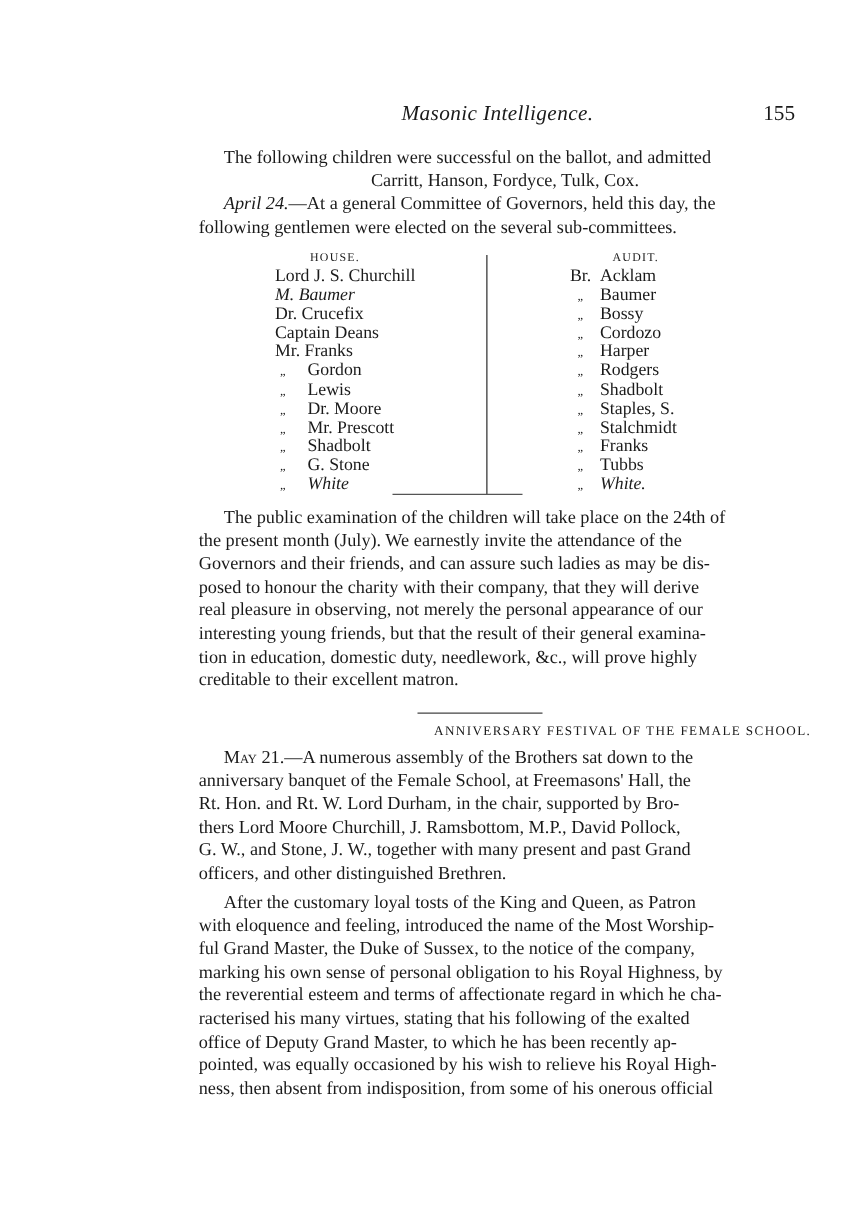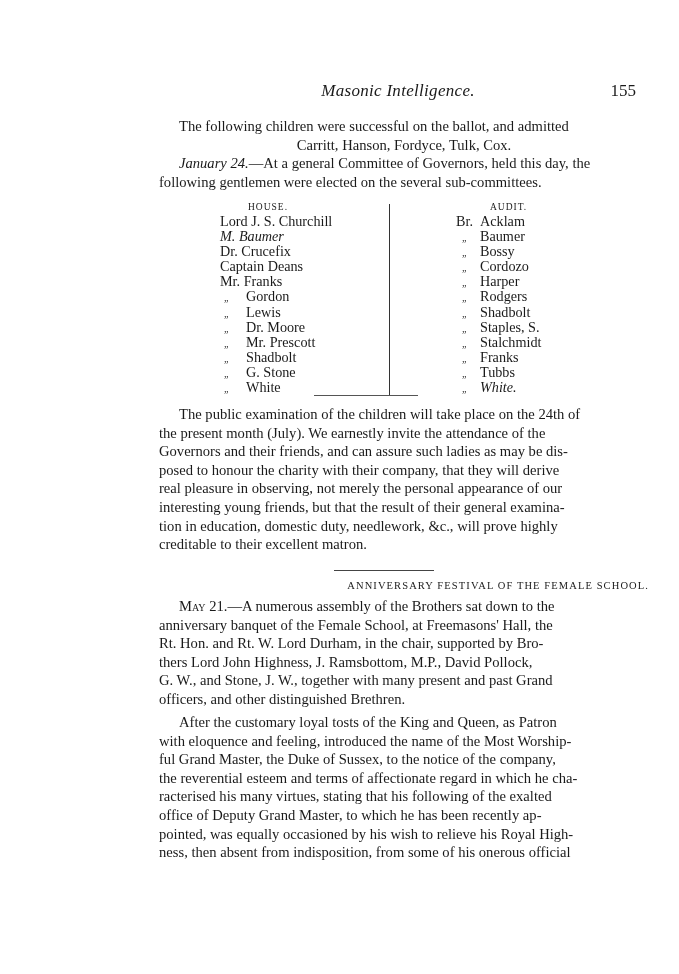--- a/index.html
+++ b/index.html
@@ -64,40 +64,40 @@
 <div class="page">
 
   <div class="running-head">
     <div class="running-title">Masonic Intelligence.</div>
     <div class="folio">155</div>
   </div>
 
   <div class="text para" style="top:117px;">
     <p class="indent">The following children were successful on the ballot, and admitted</p>
     <p class="center">Carritt, Hanson, Fordyce, Tulk, Cox.</p>
-    <p class="indent"><span class="ital">January 24.</span><span>—At a general Committee of Governors, held this day, the</span></p>
+    <p class="indent"><span class="ital">April 24.</span><span>—At a general Committee of Governors, held this day, the</span></p>
     <p>following gentlemen were elected on the several sub-committees.</p>
   </div>
 
   <div class="committee">
     <div class="col col-house">
       <div class="col-head">House.</div>
       <div id="house-rows">
           <div class="row"><span>Lord J. S. Churchill</span></div>
           <div class="row"><span style="font-style: italic;">M. Baumer</span></div>
           <div class="row"><span>Dr. Crucefix</span></div>
           <div class="row"><span>Captain Deans</span></div>
           <div class="row"><span>Mr. Franks</span></div>
           <div class="row"><span class="ditto">„</span><span>Gordon</span></div>
           <div class="row"><span class="ditto">„</span><span>Lewis</span></div>
           <div class="row"><span class="ditto">„</span><span>Dr. Moore</span></div>
           <div class="row"><span class="ditto">„</span><span>Mr. Prescott</span></div>
           <div class="row"><span class="ditto">„</span><span>Shadbolt</span></div>
           <div class="row"><span class="ditto">„</span><span>G. Stone</span></div>
-          <div class="row"><span class="ditto">„</span><span style="">White</span></div>
+          <div class="row"><span class="ditto">„</span><span style="font-style: italic;">White</span></div>
         </div>
     </div>
     <div class="vrule"></div>
     <div class="hrule-short"></div>
     <div class="col col-audit">
       <div class="col-head">Audit.</div>
       <div id="audit-rows">
           <div class="row"><span class="prefix">Br.</span><span>Acklam</span></div>
           <div class="row"><span class="ditto">„</span><span>Baumer</span></div>
           <div class="row"><span class="ditto">„</span><span>Bossy</span></div>
@@ -126,29 +126,30 @@
   </div>
 
   <div class="divider"></div>
 
   <div class="section-head">Anniversary Festival of the Female School.</div>
 
   <div class="text para" style="top:597px;">
     <p class="indent"><span class="smallcaps">May 21.</span><span>—A numerous assembly of the Brothers sat down to the</span></p>
     <p>anniversary banquet of the Female School, at Freemasons' Hall, the</p>
     <p>Rt. Hon. and Rt. W. Lord Durham, in the chair, supported by Bro-</p>
-    <p>thers Lord John Highness, J. Ramsbottom, M.P., David Pollock,</p>
+    <p>thers Lord Moore Churchill, J. Ramsbottom, M.P., David Pollock,</p>
     <p>G. W., and Stone, J. W., together with many present and past Grand</p>
     <p>officers, and other distinguished Brethren.</p>
   </div>
 
   <div class="text para" style="top:713px;">
     <p class="indent">After the customary loyal tosts of the King and Queen, as Patron</p>
     <p>with eloquence and feeling, introduced the name of the Most Worship-</p>
     <p>ful Grand Master, the Duke of Sussex, to the notice of the company,</p>
+    <p>marking his own sense of personal obligation to his Royal Highness, by</p>
     <p>the reverential esteem and terms of affectionate regard in which he cha-</p>
     <p>racterised his many virtues, stating that his following of the exalted</p>
     <p>office of Deputy Grand Master, to which he has been recently ap-</p>
     <p>pointed, was equally occasioned by his wish to relieve his Royal High-</p>
     <p>ness, then absent from indisposition, from some of his onerous official</p>
   </div>
 
 </div>
 
 </body></html>

